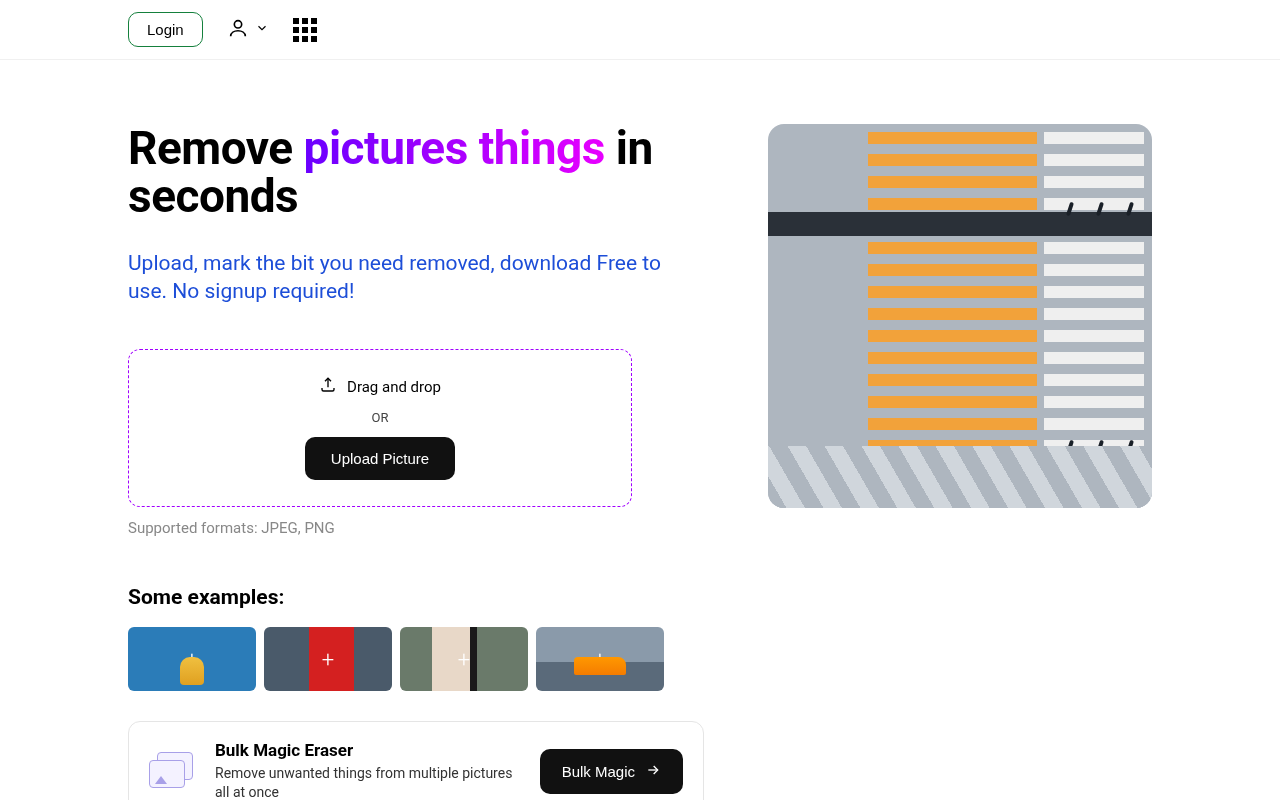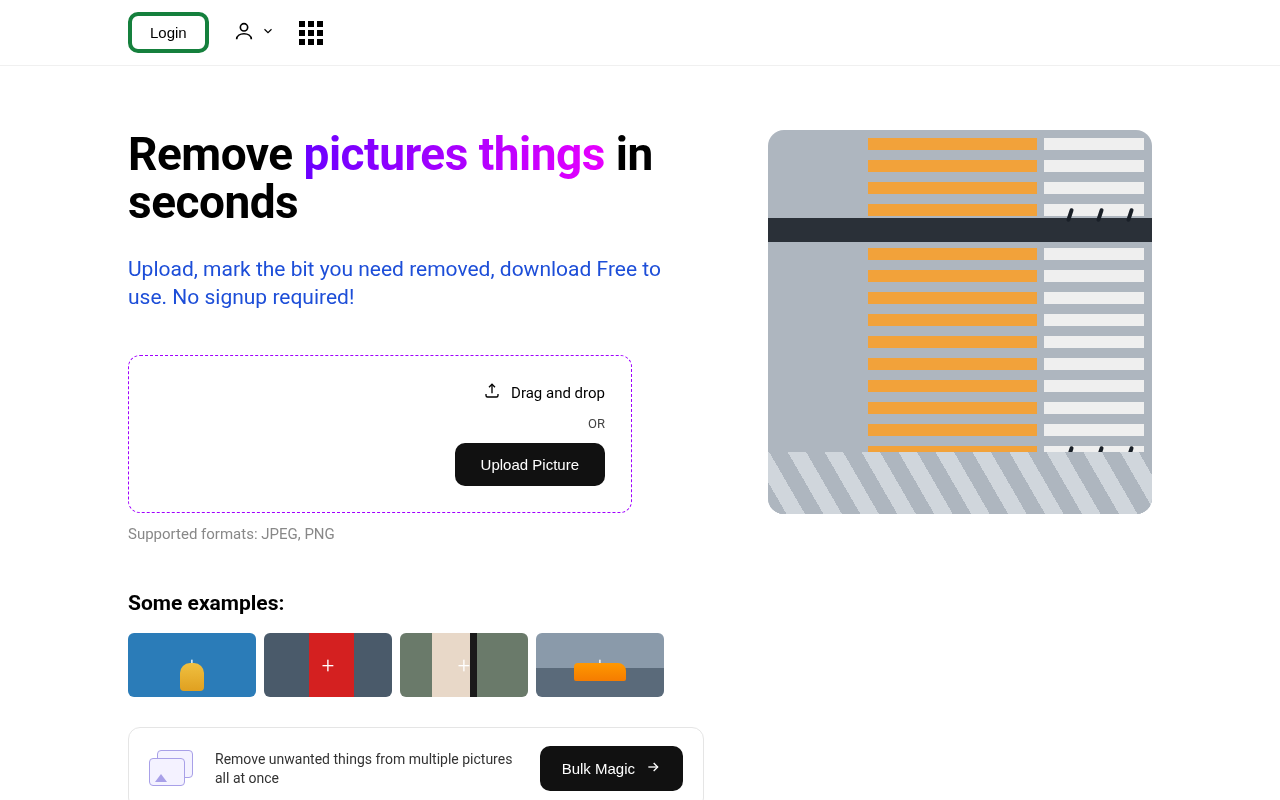--- a/index.html
+++ b/index.html
@@ -4,32 +4,32 @@
 <style>
 *{margin:0;padding:0;box-sizing:border-box}
 body{font-family:-apple-system,BlinkMacSystemFont,"Segoe UI",Roboto,sans-serif;background:#fff;color:#000;width:1280px;height:800px;overflow:hidden}
 .header{display:flex;align-items:center;justify-content:space-between;padding:12px 128px;border-bottom:1px solid #f0f0f0}
 .logo-wrap{display:flex;align-items:center;gap:12px}
 .logo-icon{width:32px;height:32px;background:linear-gradient(135deg,#e800ff,#a000ff);border-radius:8px;display:flex;align-items:center;justify-content:center}
 .logo-circle{width:16px;height:16px;border-radius:50%;background:radial-gradient(circle at 40% 40%,#fff 0%,#ffb8ff 40%,#d067ff 100%)}
 .logo-text{font-size:16px}
 .logo-text b{font-weight:700}
 .header-right{display:flex;align-items:center;gap:24px}
-.login-btn{border:4px solid #15803d;background:#fff;padding:8px 18px;border-radius:10px;font-size:15px;font-weight:500;cursor:pointer}
+.login-btn{border:1px solid #15803d;background:#fff;padding:8px 18px;border-radius:10px;font-size:15px;font-weight:500;cursor:pointer}
 .user-wrap{display:flex;align-items:center;gap:6px;cursor:pointer}
 .user-icon svg{width:22px;height:22px}
 .chev{width:14px;height:14px}
 .grid-icon{display:grid;grid-template-columns:repeat(3,6px);grid-template-rows:repeat(3,6px);gap:3px;cursor:pointer}
 .grid-icon span{background:#000;width:6px;height:6px}
 .main{display:flex;padding:64px 128px 0;gap:64px}
 .left{flex:1;max-width:580px}
 h1{font-size:46px;font-weight:700;line-height:1.05;margin-bottom:28px;letter-spacing:-0.5px}
 .grad{background:linear-gradient(90deg,#6a00ff,#e800ff);-webkit-background-clip:text;background-clip:text;color:transparent}
 .sub{font-size:21px;color:#1d4ed8;line-height:1.35;margin-bottom:44px}
-.dropzone{border:1px dashed #a000ff;border-radius:12px;padding:26px;display:flex;flex-direction:column;align-items:flex-end;gap:12px;width:504px}
+.dropzone{border:1px dashed #a000ff;border-radius:12px;padding:26px;display:flex;flex-direction:column;align-items:center;gap:12px;width:504px}
 .dd{display:flex;align-items:center;gap:10px;font-size:15px}
 .or{font-size:13px;color:#444}
 .upload-btn{background:#111;color:#fff;border:none;padding:13px 26px;border-radius:10px;font-size:15px;cursor:pointer}
 .formats{font-size:15px;color:#888;margin-top:12px}
 .examples-h{font-size:21px;font-weight:700;margin-top:48px;margin-bottom:18px}
 .thumbs{display:flex;gap:8px}
 .thumb{width:128px;height:64px;border-radius:6px;position:relative;cursor:pointer;background:#333}
 .thumb .plus{position:absolute;top:50%;left:50%;transform:translate(-50%,-50%);color:#fff;font-size:22px;font-weight:300}
 .t1{background:linear-gradient(#2b7cb8,#2b7cb8)}
 .t1::after{content:"";position:absolute;left:50%;bottom:6px;transform:translateX(-50%);width:24px;height:28px;background:linear-gradient(#f0c040,#e0a020);border-radius:10px 10px 4px 4px}
@@ -131,20 +131,21 @@
         </div>
     </div>
 
     <div class="bulk">
       <div class="bulk-ico">
         <div class="card c1"></div>
           <div class="card c2"></div>
           <div class="tri"></div>
       </div>
       <div class="bulk-txt">
+        <div class="bulk-title">Bulk Magic Eraser</div>
         <div class="bulk-sub">Remove unwanted things from multiple pictures all at once</div>
       </div>
       <button class="bulk-btn">
         <span>Bulk Magic</span>
         <span>
           <svg width="16" height="16" viewBox="0 0 24 24" fill="none" stroke="#fff" stroke-width="2">
               <path d="M5 12h14"></path>
               <path d="M13 6l6 6-6 6"></path>
             </svg>
         </span>

